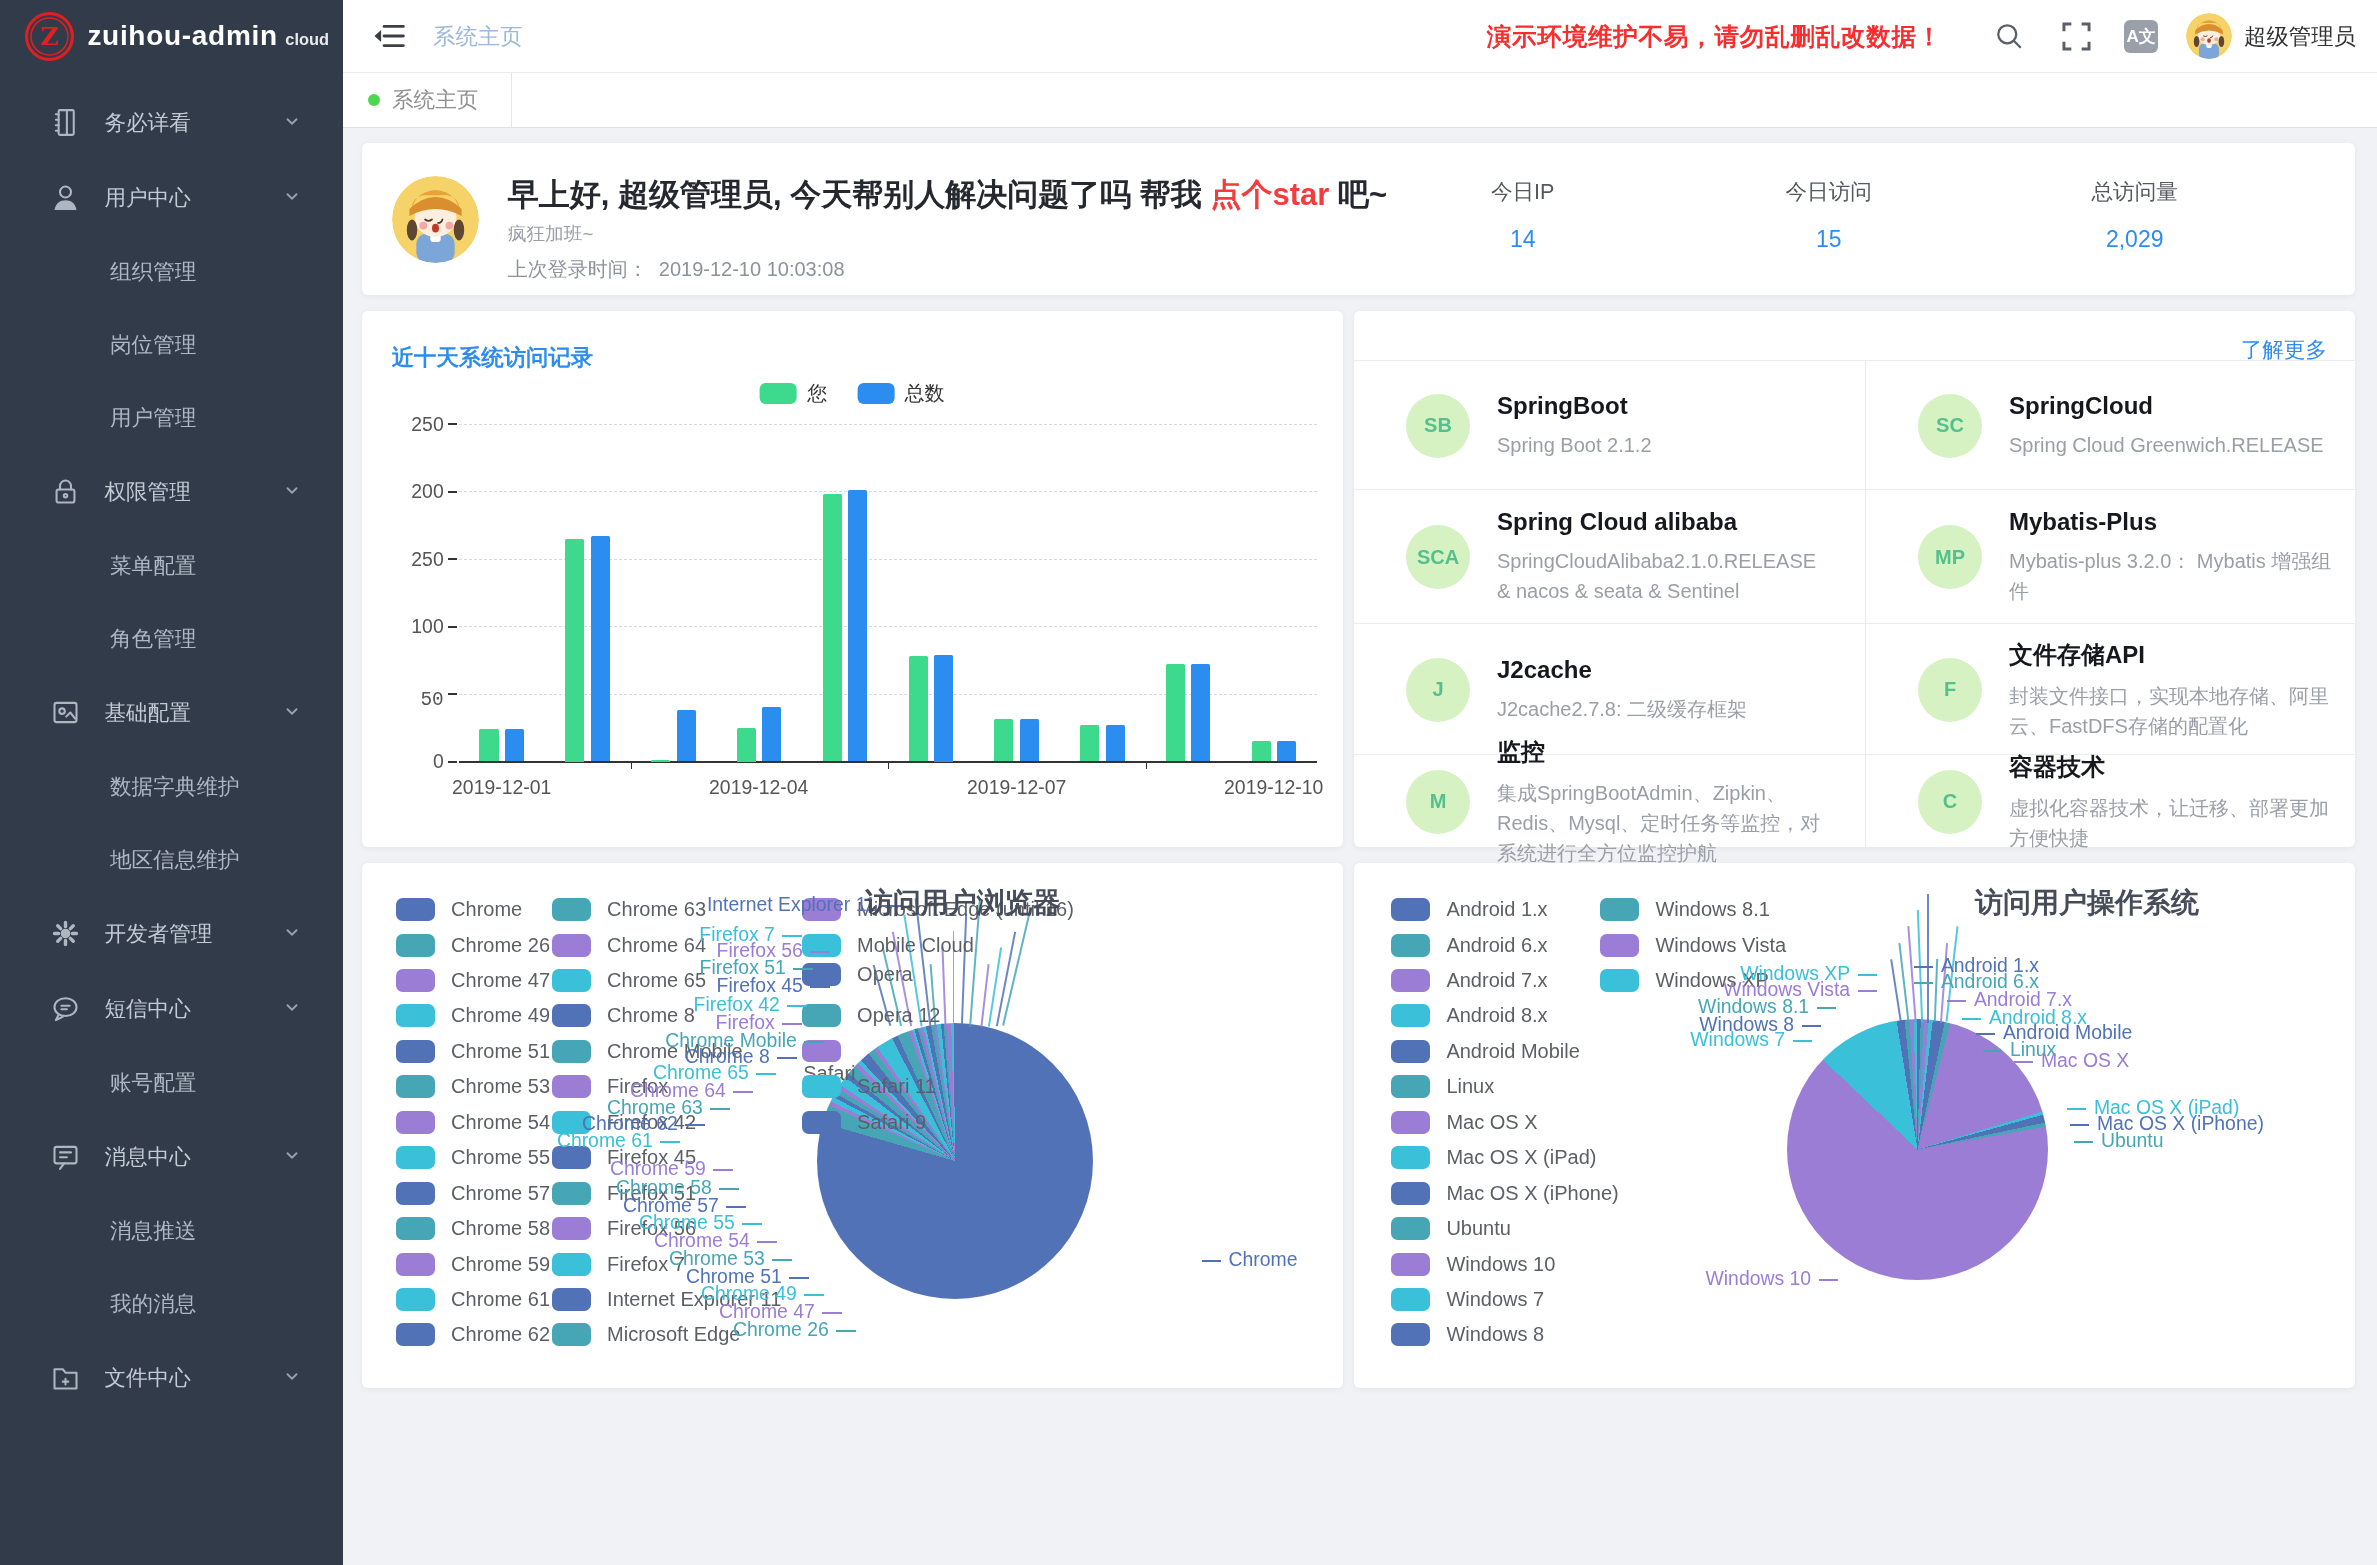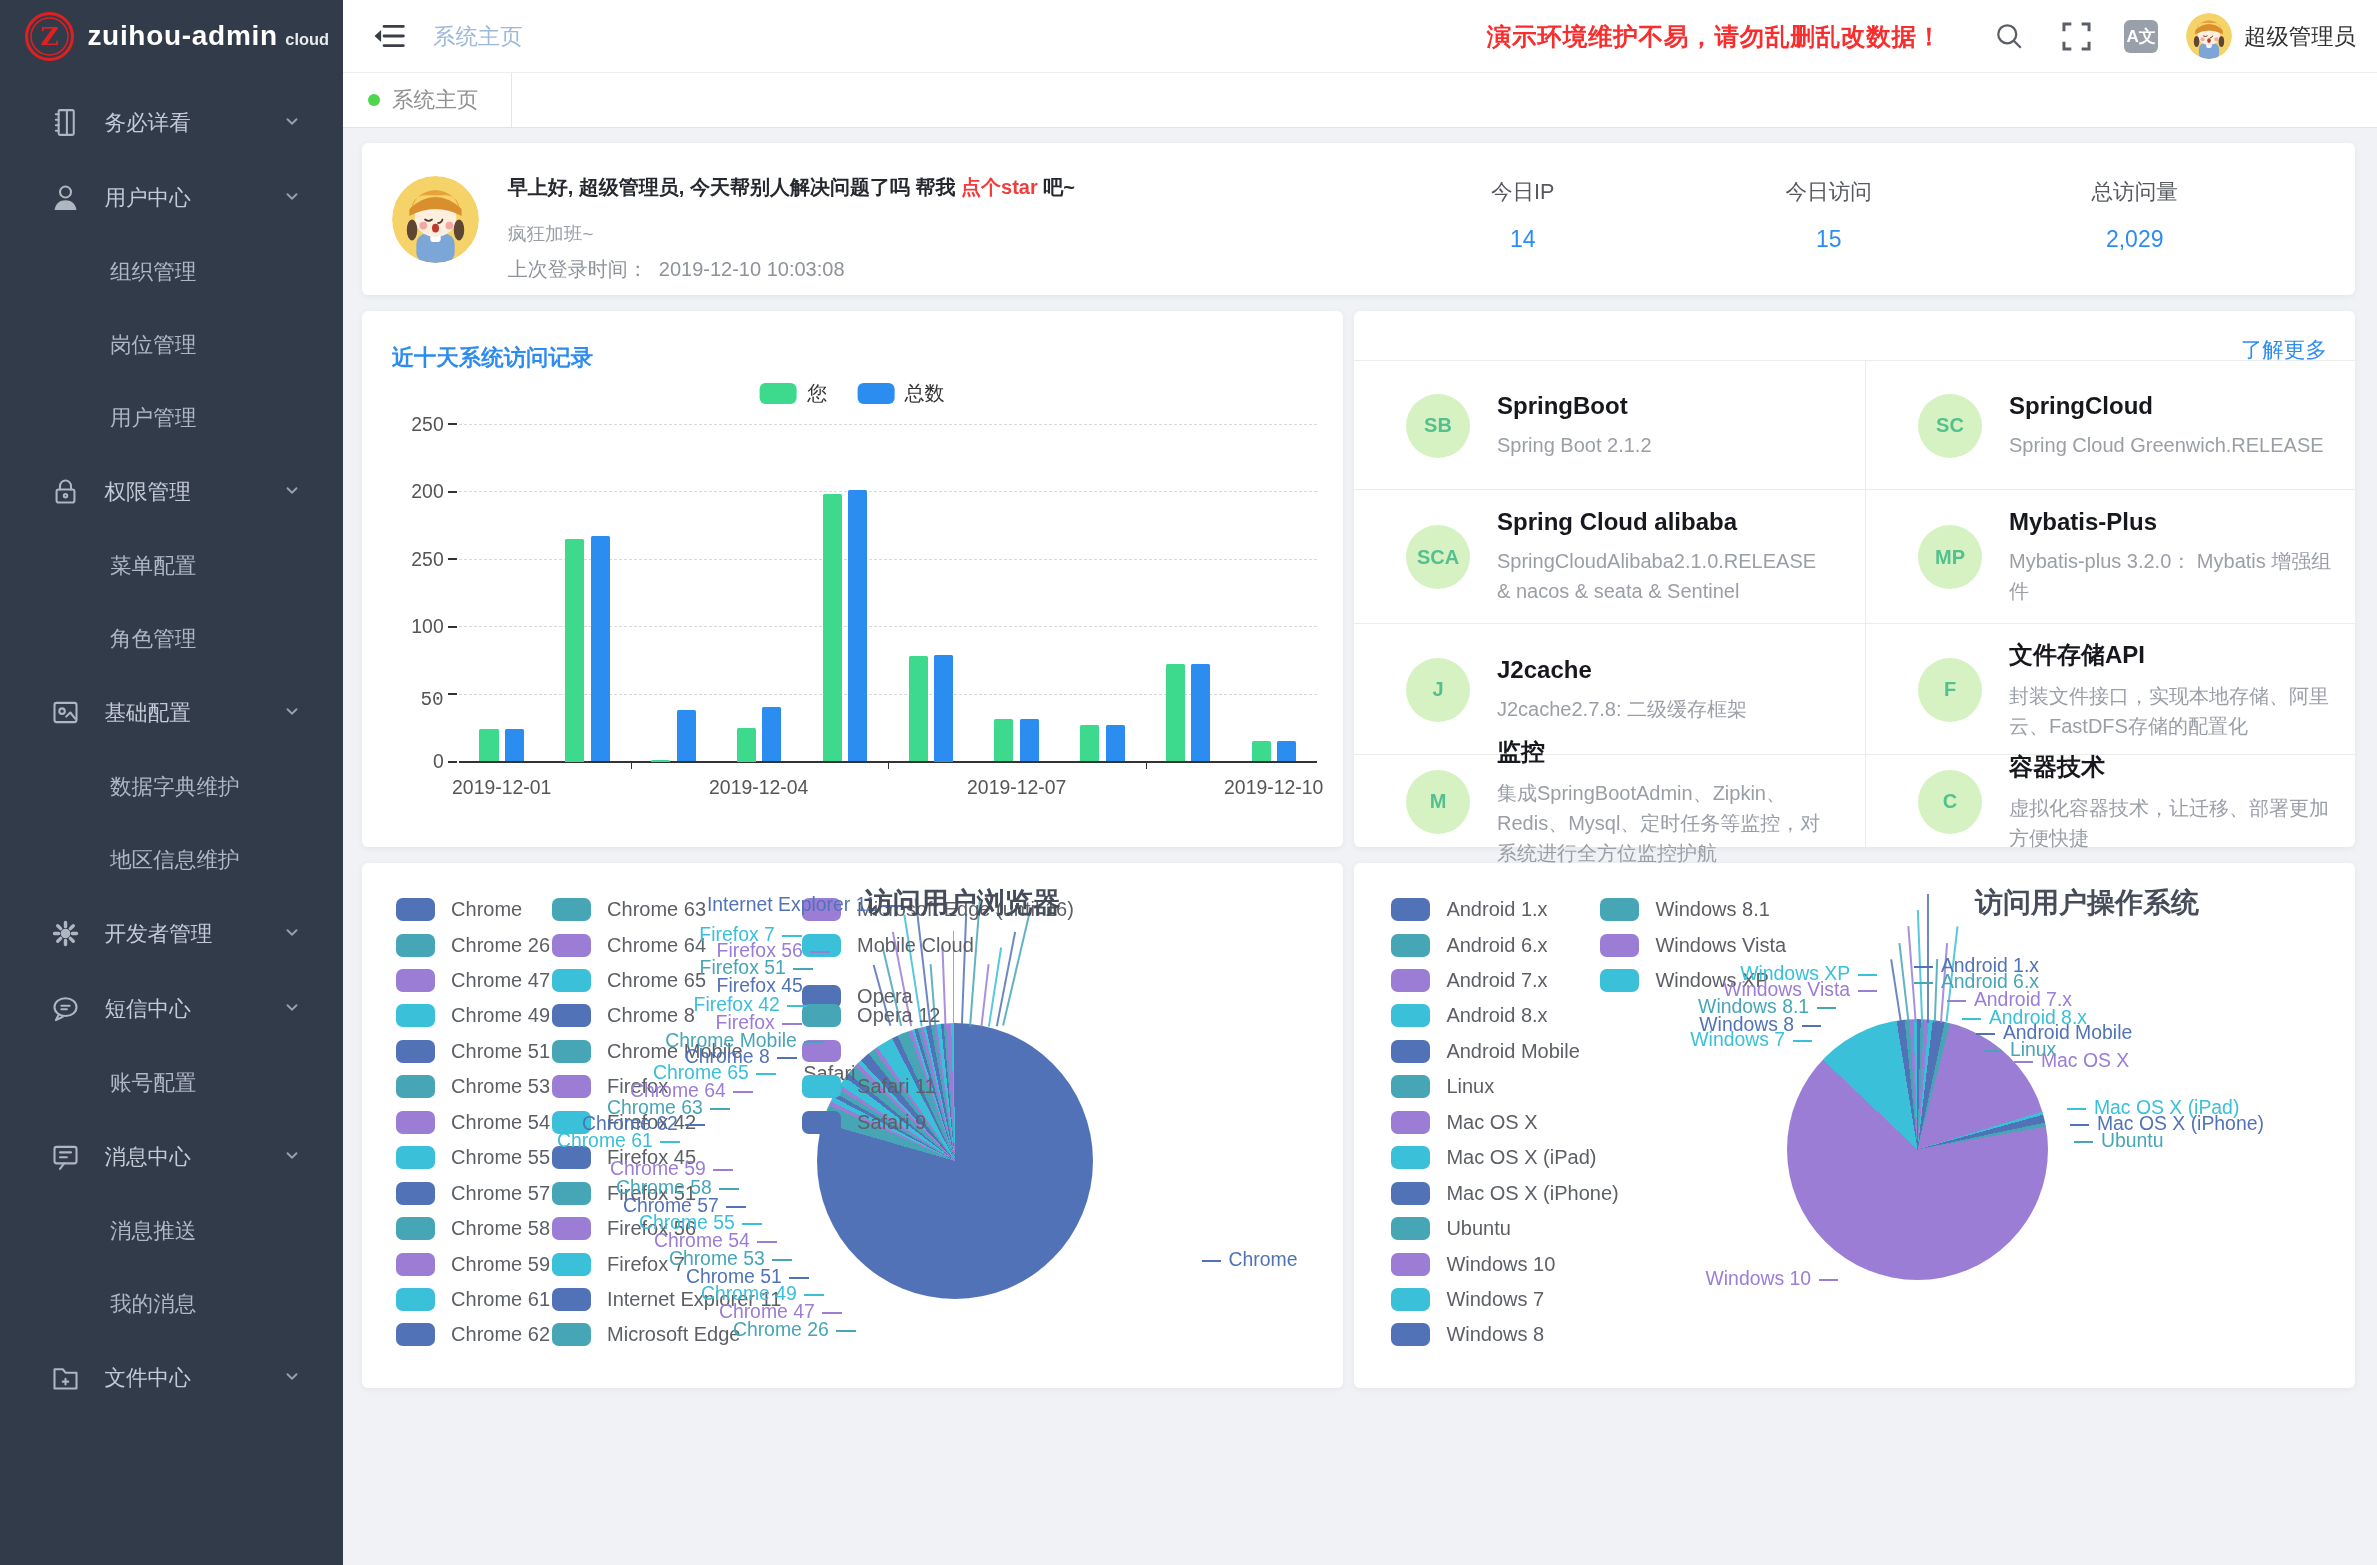--- a/index.html
+++ b/index.html
@@ -42,21 +42,21 @@
   
   .content{position:absolute;left:343px;top:127px;right:0;bottom:0;background:#f0f2f5;}
   .card{position:absolute;background:#fff;border-radius:6px;box-shadow:0 1.5px 6px rgba(0,0,0,0.05);}
   #card-welcome{left:18.7px;top:16.4px;width:1993px;height:152px;}
   #card-bar{left:18.7px;top:184px;width:981px;height:536px;}
   #card-tech{left:1011px;top:184px;width:1001px;height:536px;}
   #card-browser{left:18.7px;top:736px;width:981px;height:525px;}
   #card-os{left:1011px;top:736px;width:1001px;height:525px;}
   
   .welcome-avatar{position:absolute;left:30px;top:33px;width:87px;height:87px;border-radius:50%;overflow:hidden;}
-  .greet-line{position:absolute;left:146px;top:31px;font-size:20px;font-weight:bold;color:#25282e;}
+  .greet-line{position:absolute;left:146px;top:31px;font-size:31px;font-weight:bold;color:#25282e;}
   .greet-line .star{color:#f23d3d;cursor:pointer;}
   .mood{position:absolute;left:146px;top:78px;font-size:18.7px;color:#9a9ea6;}
   .last-login{position:absolute;left:146px;top:113px;font-size:20px;color:#8d929b;}
   .stats{position:absolute;right:67px;top:34px;display:flex;}
   .stat{width:306px;text-align:center;}
   .stat-label{font-size:21.6px;color:#55585e;}
   .stat-value{font-size:23px;color:#2d8cf0;margin-top:19.4px;}
   
   .bar-title{position:absolute;left:30px;top:31px;font-size:22.4px;font-weight:bold;color:#2d8cf0;}
   .bar-legend{position:absolute;top:69px;left:50%;transform:translateX(-50%);display:flex;align-items:center;}
@@ -570,21 +570,21 @@
         <span class="plegend-text">Microsoft Edge</span>
       </div>
       <div class="plegend-row" style="left: 440px; top: 35px;">
         <span class="plegend-swatch" style="background:#9b7dd6"></span>
         <span class="plegend-text">Microsoft Edge (until 16)</span>
       </div>
       <div class="plegend-row" style="left: 440px; top: 71px;">
         <span class="plegend-swatch" style="background:#3ac0d8"></span>
         <span class="plegend-text">Mobile Cloud</span>
       </div>
-      <div class="plegend-row" style="left: 440px; top: 122px;">
+      <div class="plegend-row" style="left: 440px; top: 100px;">
         <span class="plegend-swatch" style="background:#5272b8"></span>
         <span class="plegend-text">Opera</span>
       </div>
       <div class="plegend-row" style="left: 440px; top: 141px;">
         <span class="plegend-swatch" style="background:#46a6b6"></span>
         <span class="plegend-text">Opera 12</span>
       </div>
       <div class="plegend-row" style="left: 440px; top: 177px; flex-direction: column;">
         <span class="plegend-swatch" style="background:#9b7dd6"></span>
         <span class="plegend-text">Safari</span>

